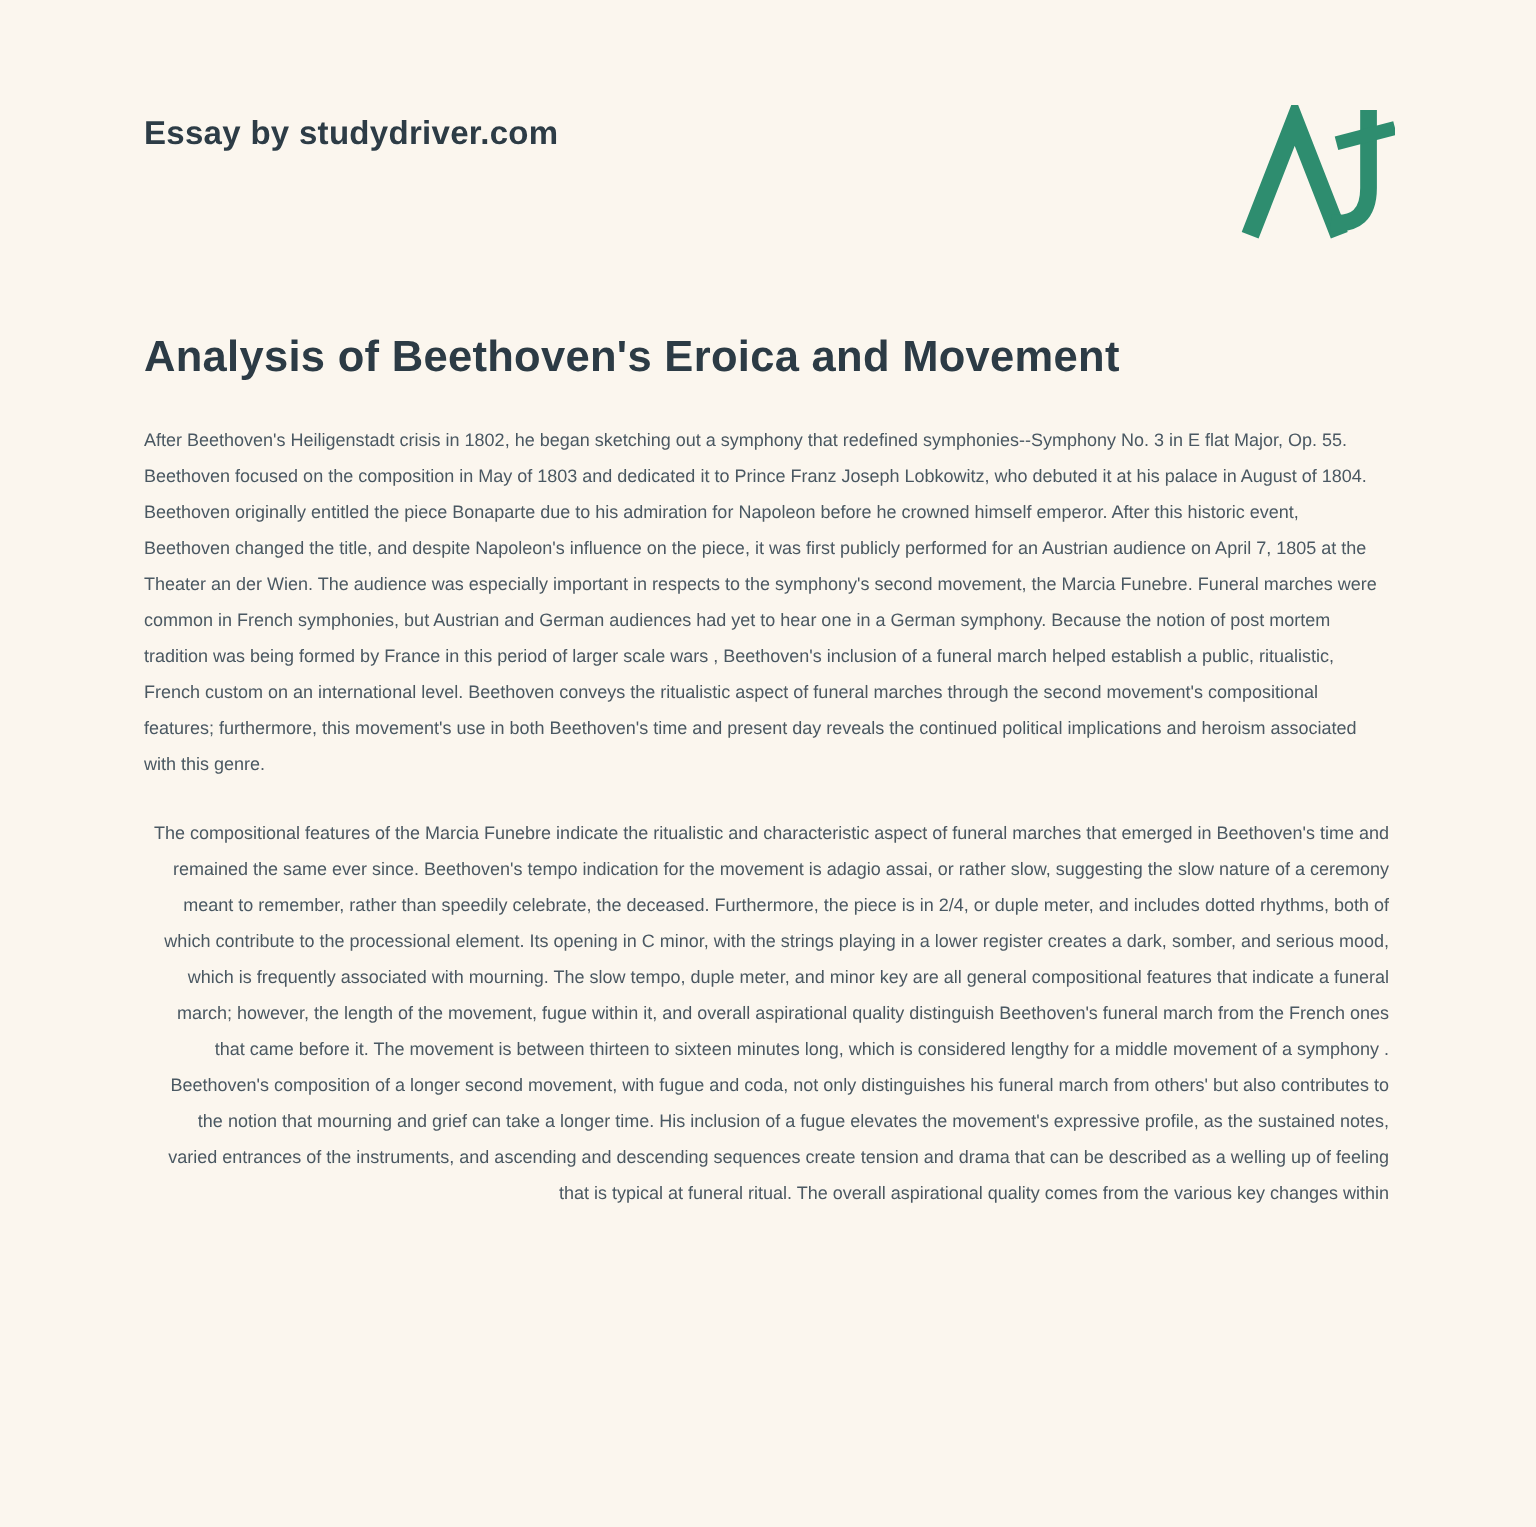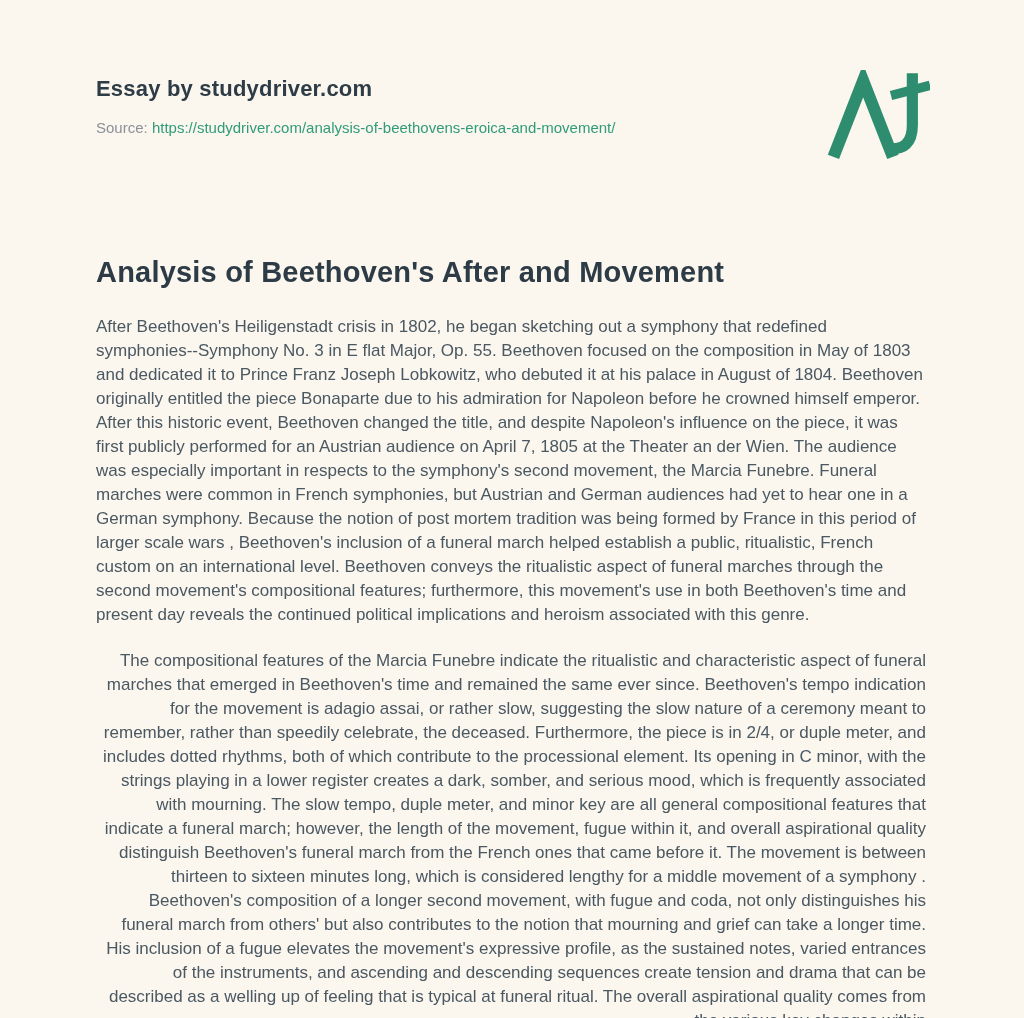--- a/index.html
+++ b/index.html
@@ -43,49 +43,45 @@
   }
   .title {
     margin-top: 120px;
     font-size: 29px;
     font-weight: 700;
     color: #2c3b45;
     letter-spacing: 0.2px;
   }
   .body-text {
     margin-top: 26px;
-    font-size: 17px;
+    font-size: 12px;
     line-height: 24px;
     color: #4a5862;
   }
   .body-text p { text-align: left; }
   .body-text p + p { margin-top: 22px; text-align: right; }
 </style>
 </head>
 <body>
 
 <div class="page">
 
   <div class="header">
     <div class="byline">Essay by studydriver.com</div>
 
-    <div class="source-line">
-      <span>Source:</span>
-      <a class="source-url">https://studydriver.com/analysis-of-beethovens-eroica-and-movement/</a>
-    </div>
 
     <div class="logo">
       <svg viewBox="0 0 112 96" width="104" height="92" aria-hidden="true">
         <path d="M8 92 L40 10 L72 92" fill="none" stroke="#2e8d6f" stroke-width="13" stroke-linejoin="miter"></path>
         <path d="M93 2 L93 58 Q93 86 66 83" fill="none" stroke="#2e8d6f" stroke-width="12" stroke-linecap="butt"></path>
         <path d="M70 26 L112 15" fill="none" stroke="#2e8d6f" stroke-width="10"></path>
       </svg>
     </div>
   </div>
 
-  <h1 class="title">Analysis of Beethoven's After and Movement</h1>
+  <h1 class="title">Analysis of Beethoven's Eroica and Movement</h1>
 
   <div class="body-text">
     <p>After Beethoven's Heiligenstadt crisis in 1802, he began sketching out a symphony that redefined symphonies--Symphony No. 3 in E flat Major, Op. 55. Beethoven focused on the composition in May of 1803 and dedicated it to Prince Franz Joseph Lobkowitz, who debuted it at his palace in August of 1804. Beethoven originally entitled the piece Bonaparte due to his admiration for Napoleon before he crowned himself emperor. After this historic event, Beethoven changed the title, and despite Napoleon's influence on the piece, it was first publicly performed for an Austrian audience on April 7, 1805 at the Theater an der Wien. The audience was especially important in respects to the symphony's second movement, the Marcia Funebre. Funeral marches were common in French symphonies, but Austrian and German audiences had yet to hear one in a German symphony. Because the notion of post mortem tradition was being formed by France in this period of larger scale wars , Beethoven's inclusion of a funeral march helped establish a public, ritualistic, French custom on an international level. Beethoven conveys the ritualistic aspect of funeral marches through the second movement's compositional features; furthermore, this movement's use in both Beethoven's time and present day reveals the continued political implications and heroism associated with this genre.</p>
     <p>The compositional features of the Marcia Funebre indicate the ritualistic and characteristic aspect of funeral marches that emerged in Beethoven's time and remained the same ever since. Beethoven's tempo indication for the movement is adagio assai, or rather slow, suggesting the slow nature of a ceremony meant to remember, rather than speedily celebrate, the deceased. Furthermore, the piece is in 2/4, or duple meter, and includes dotted rhythms, both of which contribute to the processional element. Its opening in C minor, with the strings playing in a lower register creates a dark, somber, and serious mood, which is frequently associated with mourning. The slow tempo, duple meter, and minor key are all general compositional features that indicate a funeral march; however, the length of the movement, fugue within it, and overall aspirational quality distinguish Beethoven's funeral march from the French ones that came before it. The movement is between thirteen to sixteen minutes long, which is considered lengthy for a middle movement of a symphony . Beethoven's composition of a longer second movement, with fugue and coda, not only distinguishes his funeral march from others' but also contributes to the notion that mourning and grief can take a longer time. His inclusion of a fugue elevates the movement's expressive profile, as the sustained notes, varied entrances of the instruments, and ascending and descending sequences create tension and drama that can be described as a welling up of feeling that is typical at funeral ritual. The overall aspirational quality comes from the various key changes within</p>
   </div>
 
 </div>
 
 </body></html>

